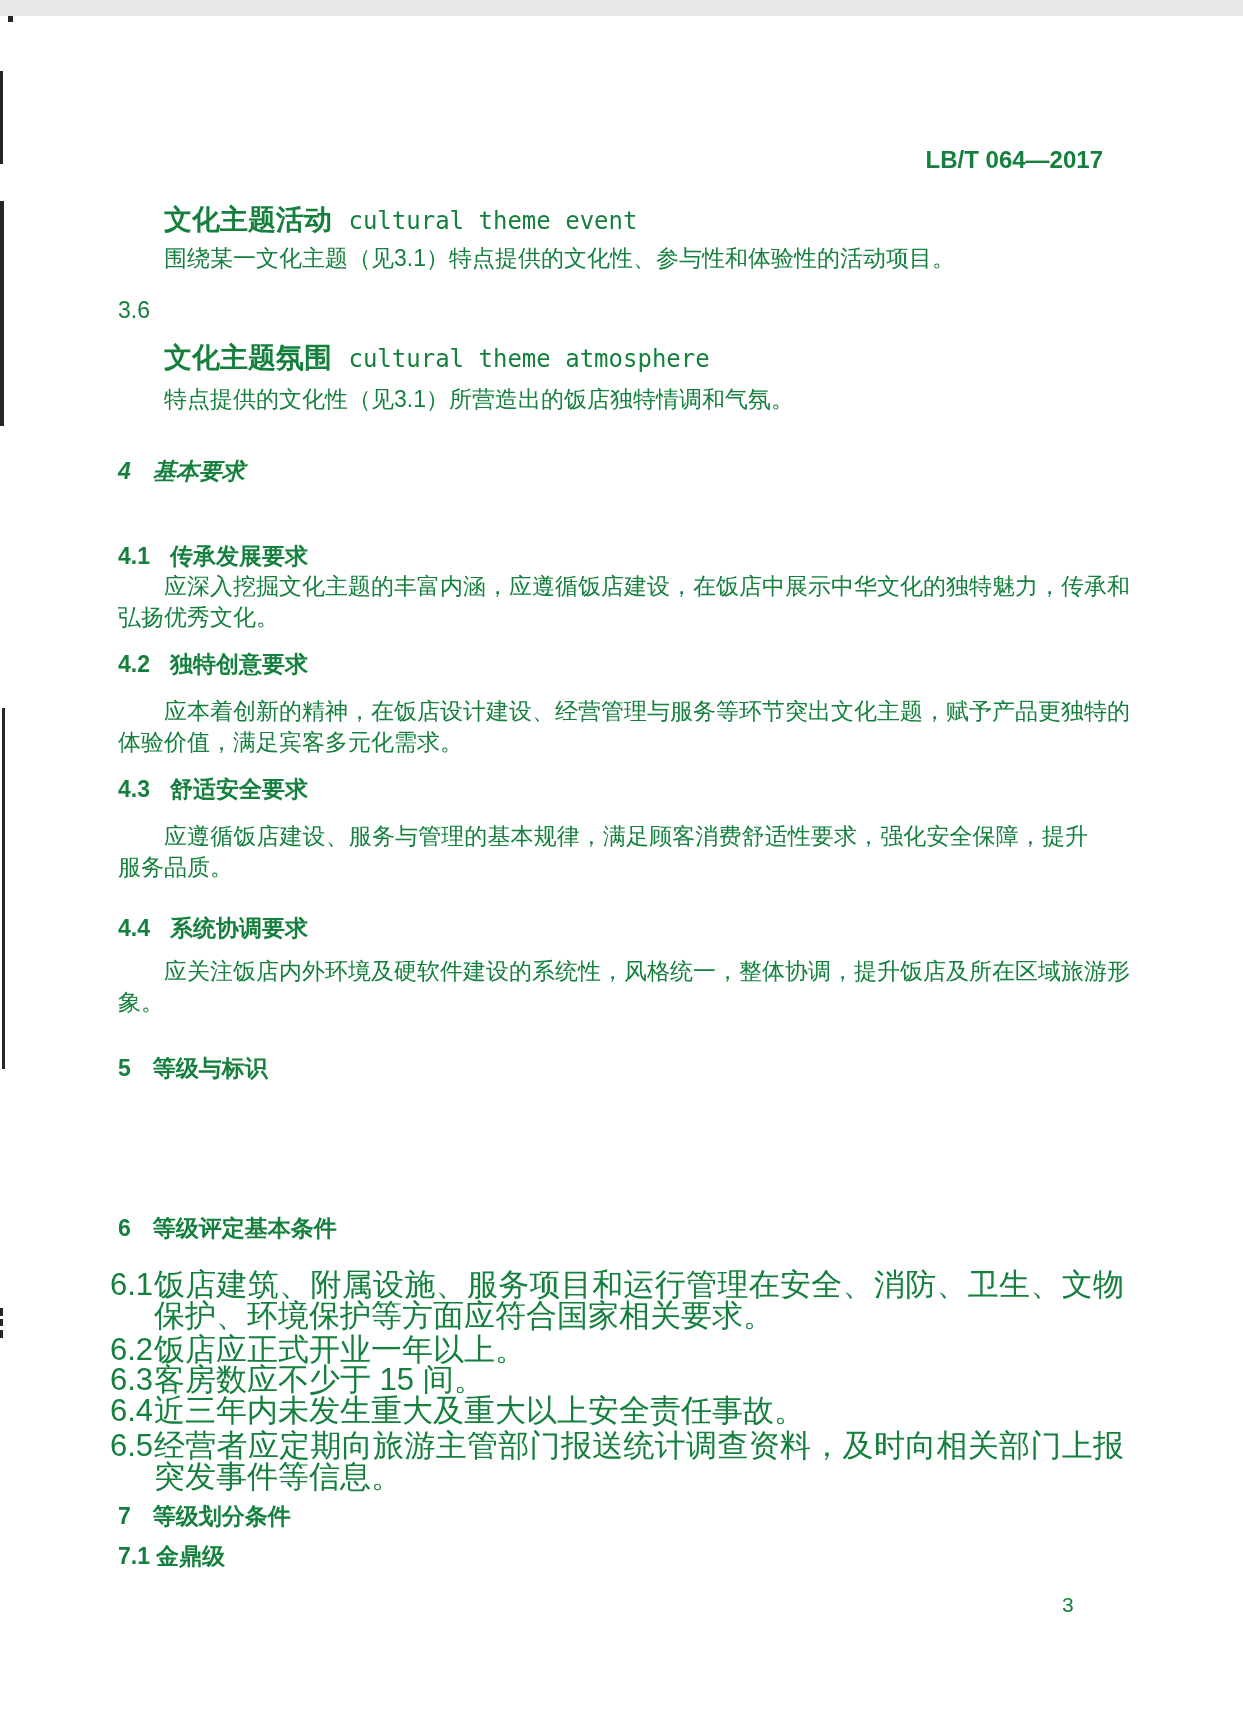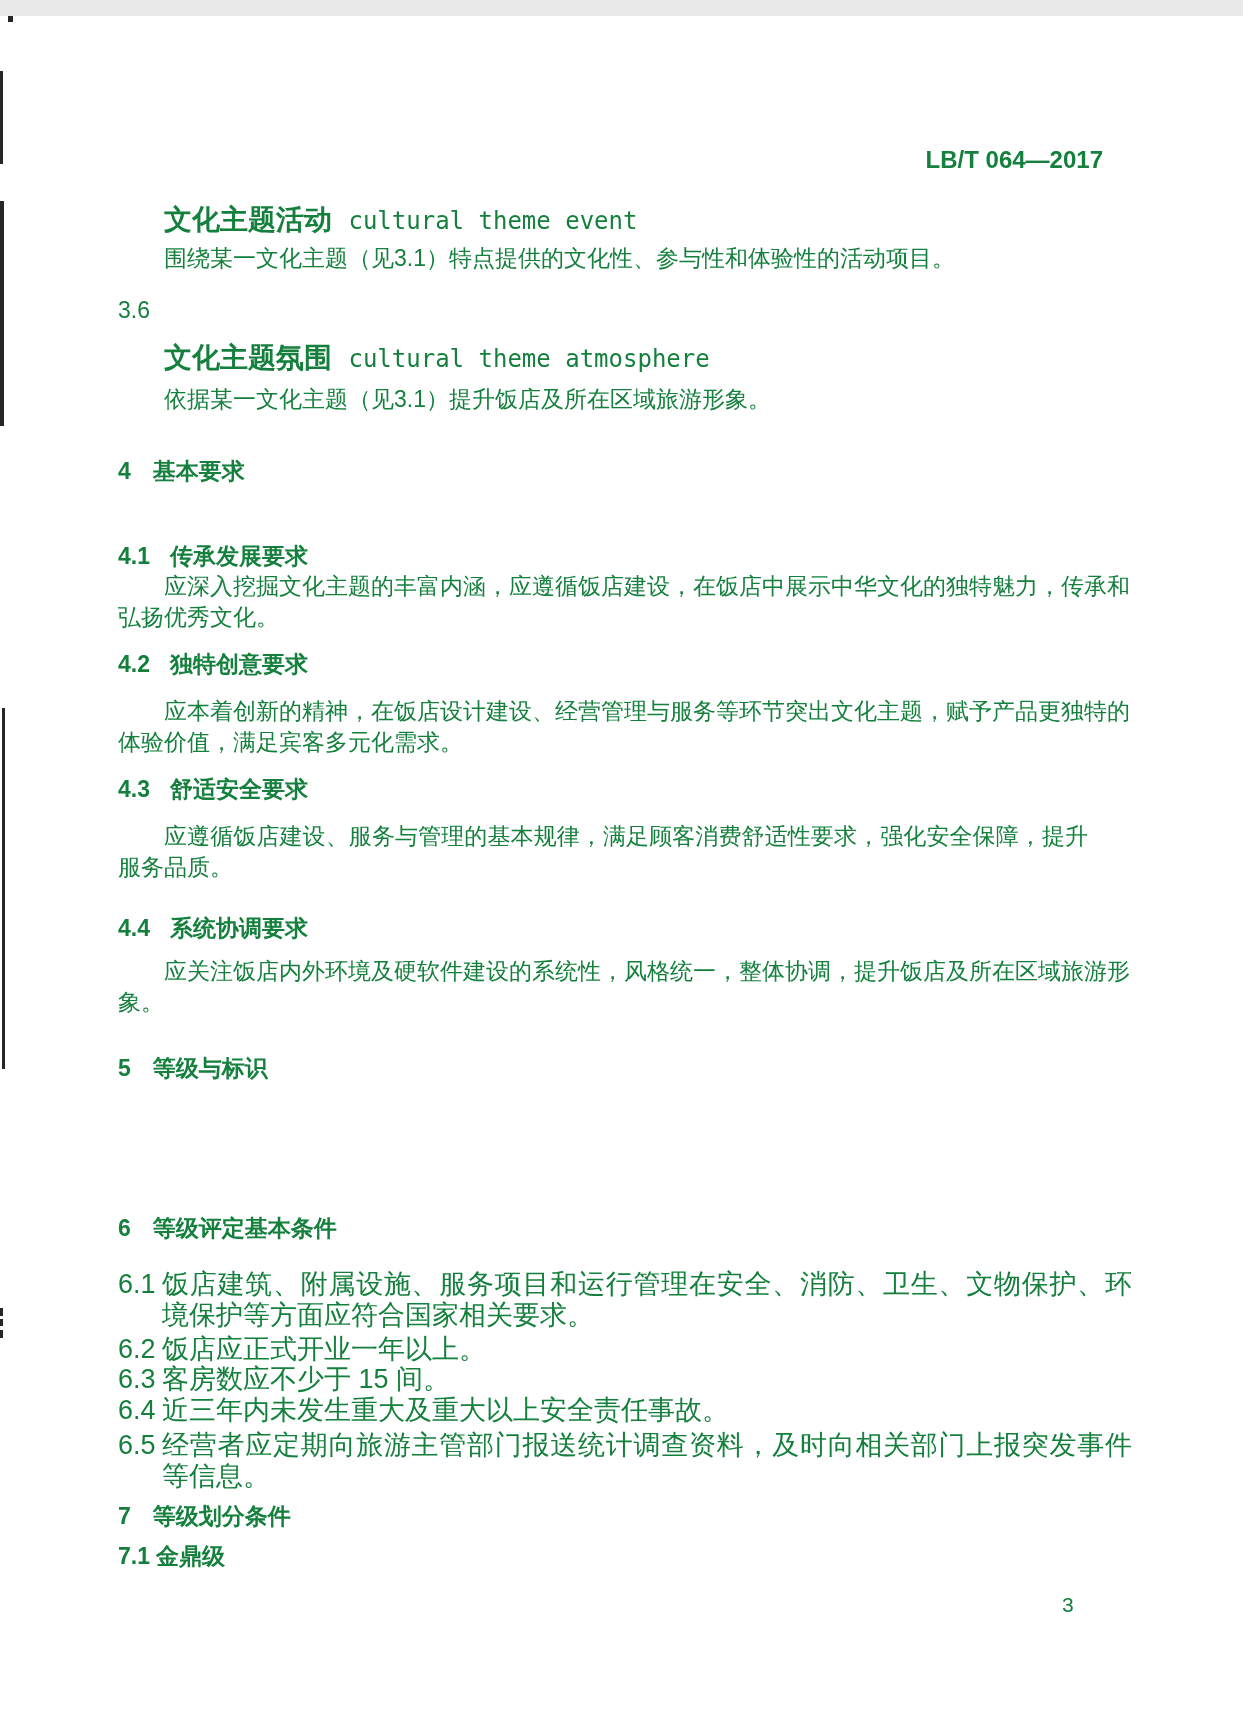--- a/index.html
+++ b/index.html
@@ -35,23 +35,23 @@
   .heading{
     position:absolute; left:118px; white-space:nowrap;
     font-size:23px; font-weight:bold; line-height:28px;
   }
   .heading .num{display:inline-block;}
   .num-wide{margin-right:22px;}
   .num-mid{margin-right:20px;}
   .num-tight{margin-right:6px;}
   
   .list-item{
-    position:absolute; left:118px; width:1014px;
+    position:absolute; left:110px; width:1014px;
     display:flex; align-items:flex-start;
-    font-size:27px; line-height:31px;
+    font-size:31px; line-height:31px;
   }
   .list-item .li-num{flex:0 0 44px;}
   .list-item .li-text{flex:0 1 970px; text-align:justify;}
   
   .page-number{position:absolute; left:1062px; top:1577px; font-size:21px;}
   
   .artifact{position:absolute; background:#262626;}
 </style>
 </head>
 <body>
@@ -77,23 +77,23 @@
     <span class="term-zh">文化主题活动</span>
     <span class="term-en">cultural theme event</span>
   </div>
   <div class="para" style="top:227px;">围绕某一文化主题（见3.1）特点提供的文化性、参与性和体验性的活动项目。</div>
 
   <div class="bare-number" style="top:281px;">3.6</div>
   <div class="term-line" style="top:323px;">
     <span class="term-zh">文化主题氛围</span>
     <span class="term-en">cultural theme atmosphere</span>
   </div>
-  <div class="para" style="top:368px;">依据某一文化主题（见3.1）提升饭店及所在区域旅游形象。</div>
+  <div class="para" style="top:368px;">特点提供的文化性（见3.1）所营造出的饭店独特情调和气氛。</div>
 
-  <div class="heading" style="top:441px;">
+  <div class="heading" style="top:441px;font-style:italic;">
     <span class="num num-wide">4</span><span>基本要求</span>
   </div>
 
   <div class="heading" style="top:526px;">
     <span class="num num-mid">4.1</span><span>传承发展要求</span>
   </div>
   <div class="para" style="top:555px;">应深入挖掘文化主题的丰富内涵，应遵循饭店建设，在饭店中展示中华文化的独特魅力，传承和弘扬优秀文化。</div>
 
   <div class="heading" style="top:634px;">
     <span class="num num-mid">4.2</span><span>独特创意要求</span>

